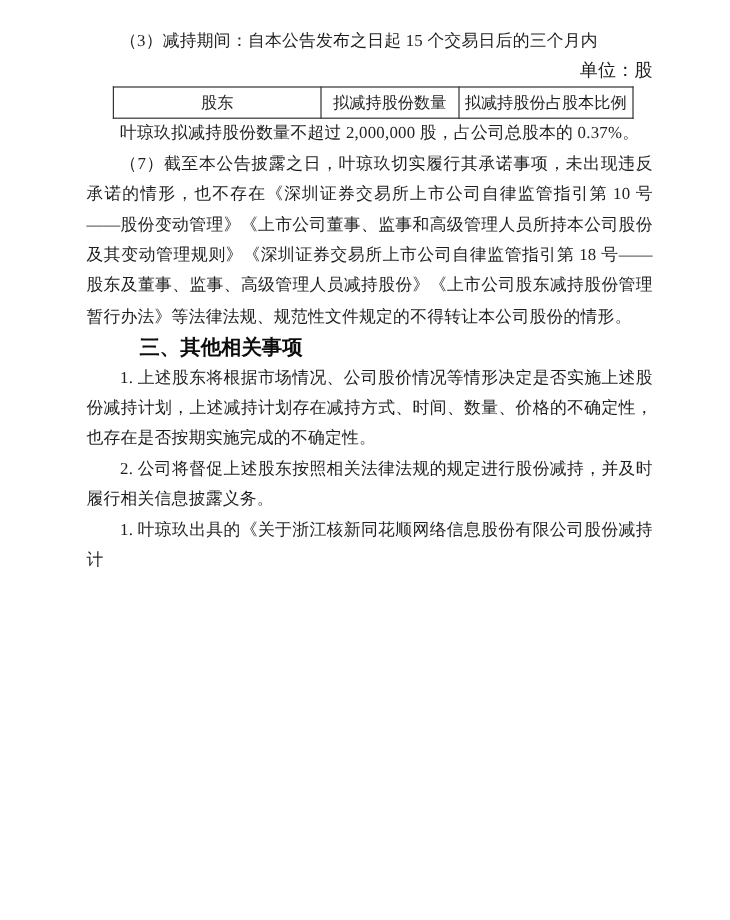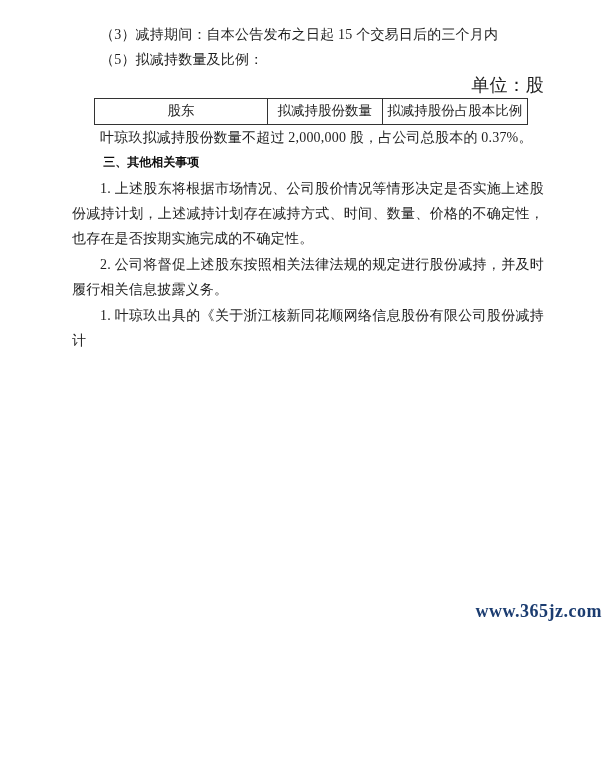--- a/index.html
+++ b/index.html
@@ -22,30 +22,30 @@
   .para {
     margin: 0;
     font-size: 14px;
     line-height: 25.4px;
     text-align: justify;
     text-indent: 2em;
     letter-spacing: 0.2px;
   }
   .heading {
     margin: 0;
-    font-size: 12px;
+    font-size: 17px;
     line-height: 25.4px;
     font-weight: bold;
     font-family: "Liberation Sans", "DejaVu Sans", sans-serif;
     text-indent: 2.6em;
     color: #0d0d0d;
   }
   .unit-label {
     margin: 0;
-    font-size: 18px;
+    font-size: 15px;
     line-height: 25px;
     text-align: right;
     text-indent: 0;
   }
   .share-table {
     width: 434px;
     margin-left: 22px;
     border-collapse: collapse;
     table-layout: fixed;
     font-size: 13.5px;
@@ -72,42 +72,41 @@
     letter-spacing: 0.5px;
   }
 </style>
 </head>
 <body>
 
 <div class="page">
   <div class="doc">
 
     <p class="para">（3）减持期间：自本公告发布之日起 15 个交易日后的三个月内</p>
-    <p class="para">（5）拟减持数量及比例：</p>
 
     <p class="para unit-label">单位：股</p>
 
     <table class="share-table">
       <thead>
         <tr>
           <th class="col-shareholder">股东</th>
           <th class="col-quantity">拟减持股份数量</th>
           <th class="col-ratio">拟减持股份占股本比例</th>
         </tr>
       </thead>
       <tbody>
       </tbody>
     </table>
 
     <p class="para">叶琼玖拟减持股份数量不超过 2,000,000 股，占公司总股本的 0.37%。</p>
+    <p class="para">（7）截至本公告披露之日，叶琼玖切实履行其承诺事项，未出现违反承诺的情形，也不存在《深圳证券交易所上市公司自律监管指引第 10 号——股份变动管理》《上市公司董事、监事和高级管理人员所持本公司股份及其变动管理规则》《深圳证券交易所上市公司自律监管指引第 18 号——股东及董事、监事、高级管理人员减持股份》《上市公司股东减持股份管理暂行办法》等法律法规、规范性文件规定的不得转让本公司股份的情形。</p>
 
     <p class="heading">三、其他相关事项</p>
 
     <p class="para">1. 上述股东将根据市场情况、公司股价情况等情形决定是否实施上述股份减持计划，上述减持计划存在减持方式、时间、数量、价格的不确定性，也存在是否按期实施完成的不确定性。</p>
     <p class="para">2. 公司将督促上述股东按照相关法律法规的规定进行股份减持，并及时履行相关信息披露义务。</p>
 
 
     <p class="para">1. 叶琼玖出具的《关于浙江核新同花顺网络信息股份有限公司股份减持计</p>
 
   </div>
 
-  <div class="watermark" style="color: rgb(27, 60, 112);">www.365jz.com</div>
 </div>
 
 </body></html>

